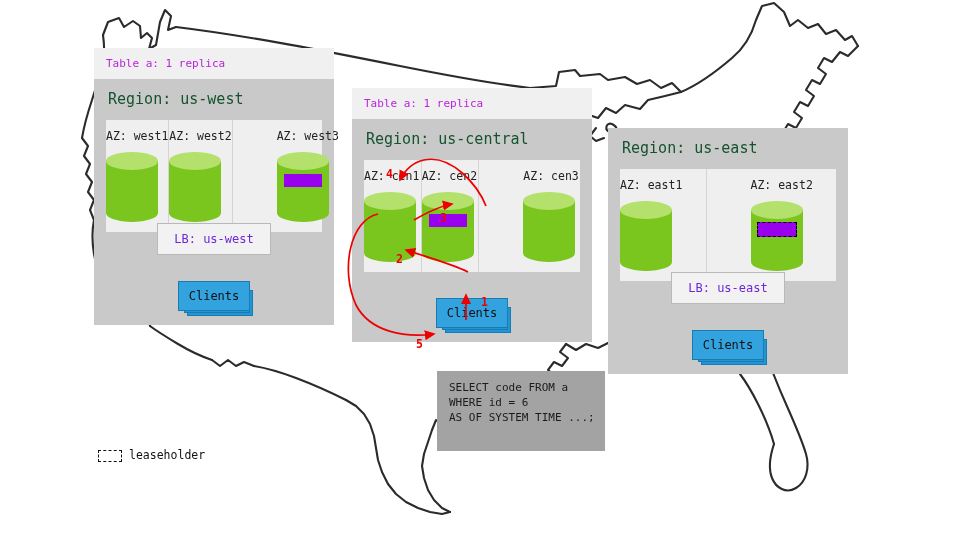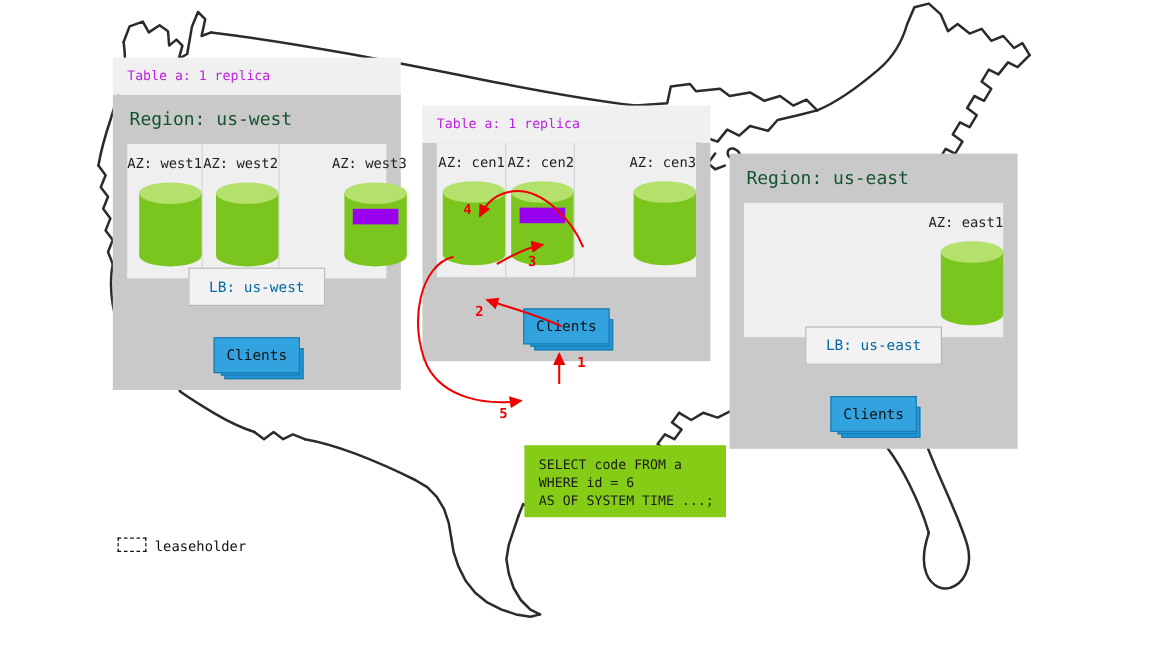--- a/index.html
+++ b/index.html
@@ -40,21 +40,21 @@
     display:flex;
     background:#efefef;
     position:relative;
   }
   .az-cell{
     flex:1 1 0;
     position:relative;
     padding:9px 0 12px 0;
     display:flex;
     flex-direction:column;
-    align-items:flex-end;
+    align-items:flex-start;
     border-right:1px solid #d4d4d4;
   }
   .az-cell:last-child{border-right:none;margin-left:44px;}
   .az-label{
     font-size:11.5px;
     color:#222;
     margin-bottom:9px;
     white-space:nowrap;
   }
 
@@ -95,21 +95,21 @@
   }
 
   
   .lb-box{
     position:relative;
     margin:0 auto;
     margin-top:-9px;
     background:#f2f2f2;
     border:1px solid #b9b9b9;
     font-size:12px;
-    color:#0369a1;
+    color:#6d28d9;
     padding:8px 16px;
     text-align:center;
     white-space:nowrap;
     width:max-content;
     z-index:6;
   }
 
   
   .clients-wrap{
     position:relative;
@@ -131,35 +131,35 @@
     font-size:12px;
     color:#111;
     padding:7px 10px;
     white-space:nowrap;
     z-index:3;
   }
 
   
   .sql-note{
     position:absolute;
-    background:#84cc16;
+    background:#a3a3a3;
     font-size:11px;
     line-height:15px;
     color:#1b1b1b;
-    padding:9px 12px 6px 12px;
+    padding:9px 12px 26px 12px;
     white-space:pre;
     z-index:4;
   }
 
   
   #legend{
     position:absolute;
     z-index:4;
     display:flex;
-    align-items:flex-start;
+    align-items:flex-end;
     gap:7px;
   }
   #legend .swatch{
     width:24px;height:12px;
     border:1.6px dashed #111;
     box-sizing:border-box;
     background:transparent;
   }
   #legend .legend-text{
     font-size:11.5px;color:#111;white-space:nowrap;
@@ -293,20 +293,21 @@
         <div class="shadow" style="left:6px;top:6px;width:66px;height:26px;"></div>
         <div class="shadow" style="left:3px;top:3px;width:66px;height:26px;"></div>
         <div class="clients-main">Clients</div>
       </div>
     </div>
   </div>
 
   <div class="region-panel" id="panel-central" style="left:352px;top:88px;width:240px;">
     <div class="panel-header">Table a: 1 replica</div>
     <div class="panel-body">
+      <div class="region-title">Region: us-central</div>
       <div class="az-row">
 
         <div class="az-cell">
           <div class="az-label">AZ: cen1</div>
           <div class="cyl">
             <div class="bottom"></div>
             <div class="body"></div>
             <div class="top"></div>
           </div>
         </div>
@@ -347,20 +348,29 @@
 
         <div class="az-cell">
           <div class="az-label">AZ: east1</div>
           <div class="cyl">
             <div class="bottom"></div>
             <div class="body"></div>
             <div class="top"></div>
           </div>
         </div>
 
+        <div class="az-cell">
+          <div class="az-label">AZ: east2</div>
+          <div class="cyl">
+            <div class="bottom"></div>
+            <div class="body"></div>
+            <div class="top"></div>
+            <div class="range leaseholder"></div>
+          </div>
+        </div>
 
 
       </div>
       <div class="lb-box">LB: us-east</div>
       <div class="clients-wrap">
         <div class="shadow" style="left:9px;top:9px;width:66px;height:26px;"></div>
         <div class="shadow" style="left:6px;top:6px;width:66px;height:26px;"></div>
         <div class="shadow" style="left:3px;top:3px;width:66px;height:26px;"></div>
         <div class="clients-main">Clients</div>
       </div>

